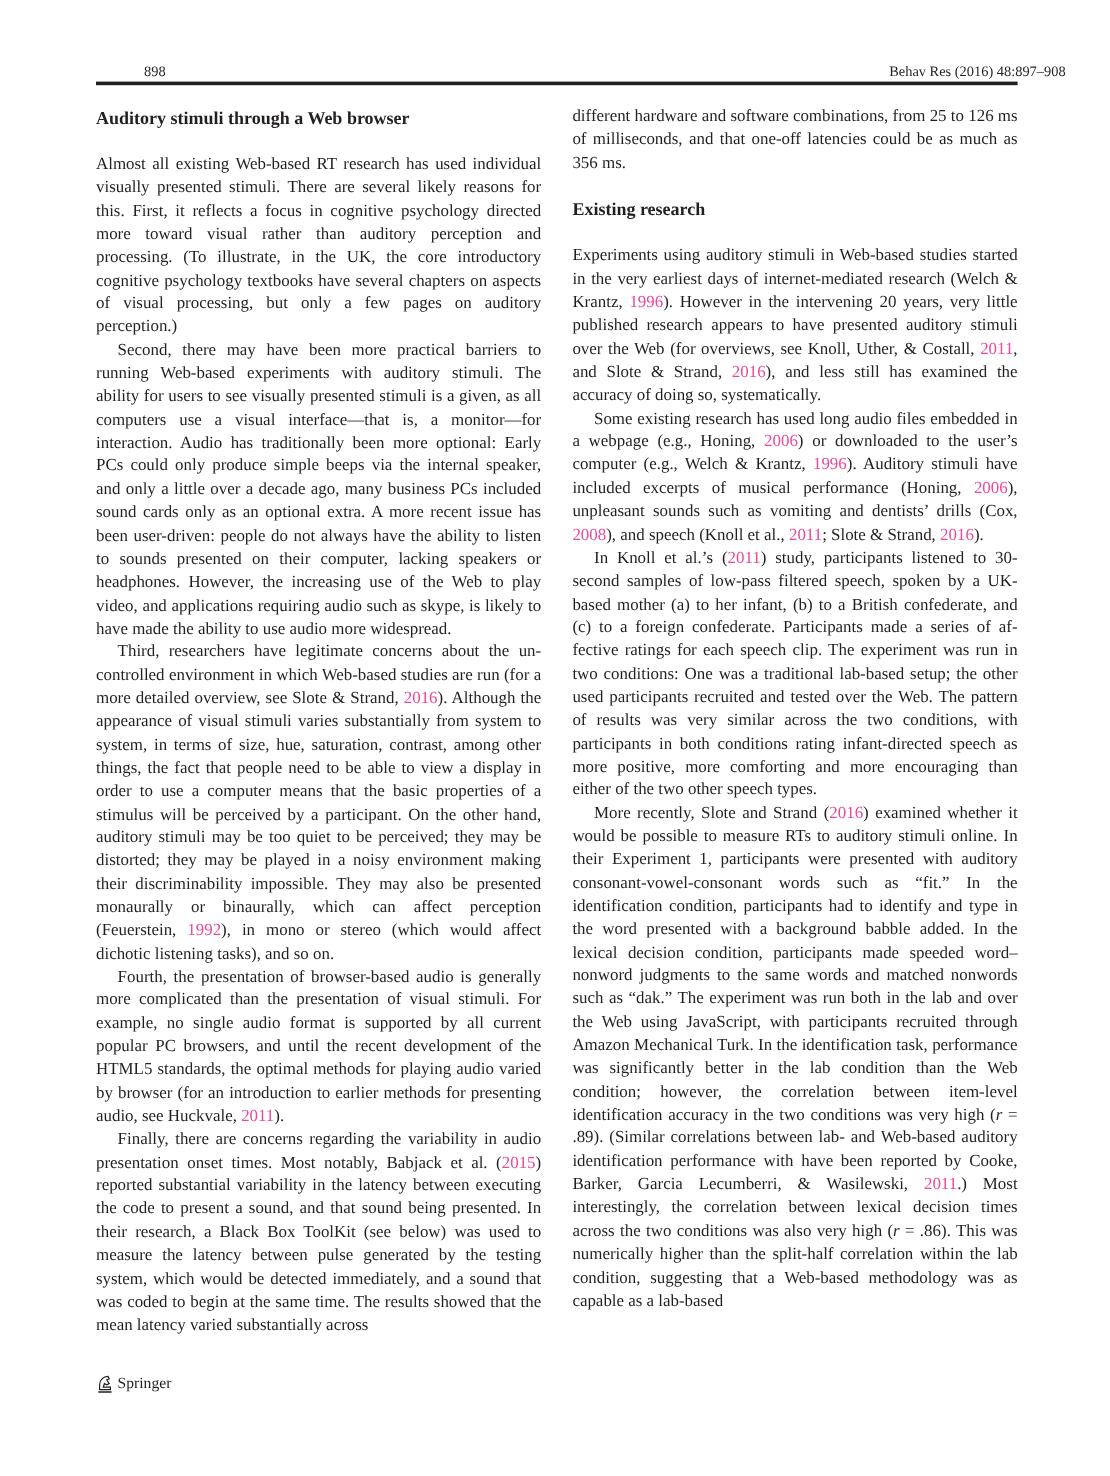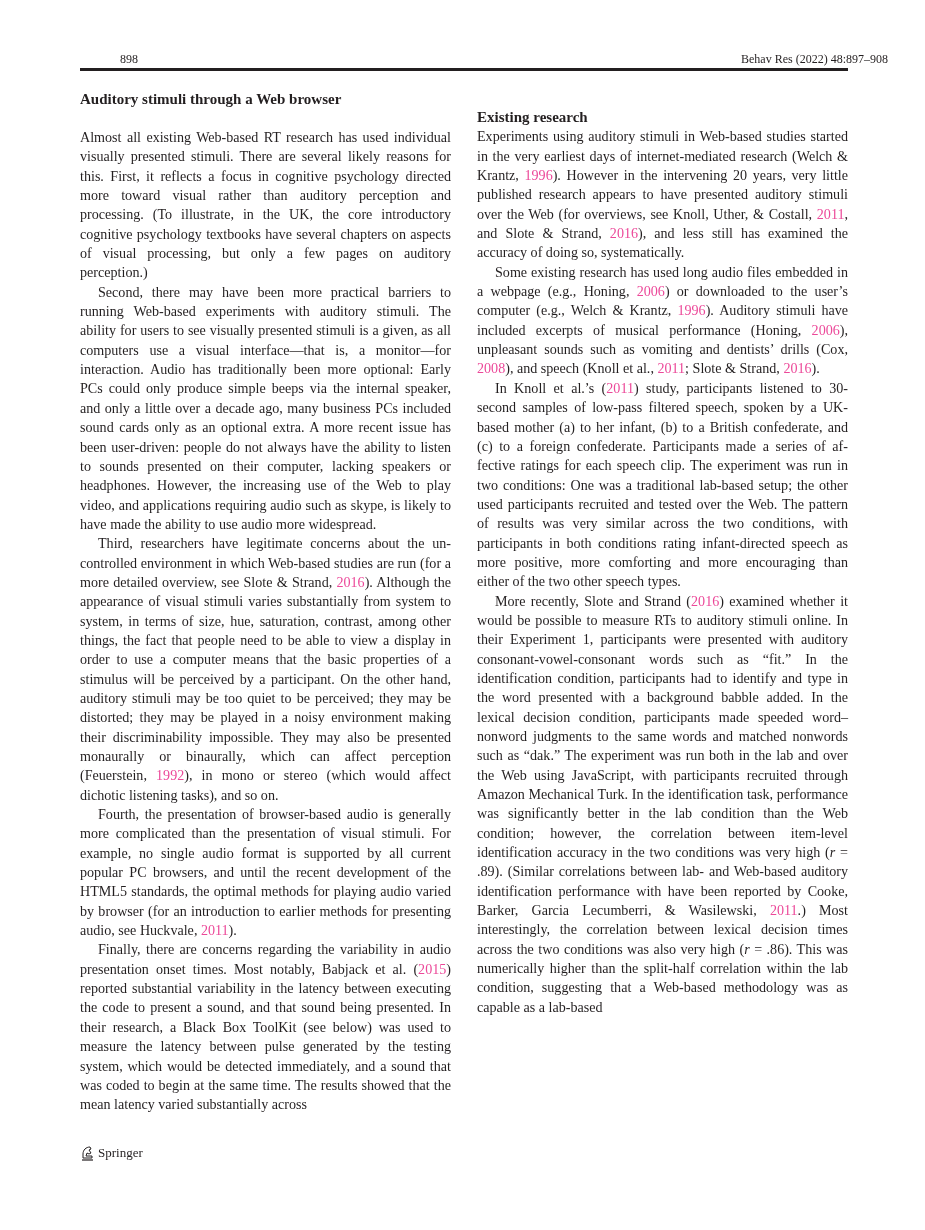--- a/index.html
+++ b/index.html
@@ -23,38 +23,39 @@
   .footer { position: absolute; left: 80px; top: 1144px; font-size: 13px; line-height: 18px;
             display: flex; align-items: center; gap: 3px; text-align: right; }
   .footer svg { display: block; }
   i { font-style: italic; }
 </style>
 </head>
 <body>
 
 <div class="running-head">
   <span class="page-num">898</span>
-  <span class="journal-ref">Behav Res (2022) 48:897–908</span>
+  <span class="journal-ref">Behav Res (2016) 48:897–908</span>
 </div>
 <div class="rule"></div>
 
 <div class="col col-left">
   <h2 class="h-first">Auditory stimuli through a Web browser</h2>
   <div>
       <p class="noindent">Almost all existing Web-based RT research has used individ­ual visually presented stimuli. There are several likely reasons for this. First, it reflects a focus in cognitive psychology di­rected more toward visual rather than auditory perception and processing. (To illustrate, in the UK, the core introductory cognitive psychology textbooks have several chapters on as­pects of visual processing, but only a few pages on auditory perception.)</p>
       <p>Second, there may have been more practical barriers to running Web-based experiments with auditory stimuli. The ability for users to see visually presented stimuli is a given, as all computers use a visual interface—that is, a monitor—for interaction. Audio has traditionally been more optional: Early PCs could only produce simple beeps via the internal speaker, and only a little over a decade ago, many business PCs includ­ed sound cards only as an optional extra. A more recent issue has been user-driven: people do not always have the ability to listen to sounds presented on their computer, lacking speakers or headphones. However, the increasing use of the Web to play video, and applications requiring audio such as skype, is likely to have made the ability to use audio more widespread.</p>
       <p>Third, researchers have legitimate concerns about the un­controlled environment in which Web-based studies are run (for a more detailed overview, see Slote &amp; Strand, <a class="cite">2016</a>). Although the appearance of visual stimuli varies substantially from system to system, in terms of size, hue, saturation, con­trast, among other things, the fact that people need to be able to view a display in order to use a computer means that the basic properties of a stimulus will be perceived by a partici­pant. On the other hand, auditory stimuli may be too quiet to be perceived; they may be distorted; they may be played in a noisy environment making their discriminability impossible. They may also be presented monaurally or binaurally, which can affect perception (Feuerstein, <a class="cite">1992</a>), in mono or stereo (which would affect dichotic listening tasks), and so on.</p>
       <p>Fourth, the presentation of browser-based audio is general­ly more complicated than the presentation of visual stimuli. For example, no single audio format is supported by all cur­rent popular PC browsers, and until the recent development of the HTML5 standards, the optimal methods for playing audio varied by browser (for an introduction to earlier methods for presenting audio, see Huckvale, <a class="cite">2011</a>).</p>
       <p>Finally, there are concerns regarding the variability in audio presentation onset times. Most notably, Babjack et al. (<a class="cite">2015</a>) reported substantial variability in the latency between execut­ing the code to present a sound, and that sound being present­ed. In their research, a Black Box ToolKit (see below) was used to measure the latency between pulse generated by the testing system, which would be detected immediately, and a sound that was coded to begin at the same time. The results showed that the mean latency varied substantially across</p>
     </div>
 </div>
 
 <div class="col col-right">
+  <p class="noindent">different hardware and software combinations, from 25 to 126 ms of milliseconds, and that one-off latencies could be as much as 356 ms.</p>
   <div class="gap"></div>
-  <h2 style="">Existing research</h2>
+  <h2 style="margin-bottom:19px;">Existing research</h2>
   <div>
       <p class="noindent">Experiments using auditory stimuli in Web-based studies started in the very earliest days of internet-mediated research (Welch &amp; Krantz, <a class="cite">1996</a>). However in the intervening 20 years, very little published research appears to have presented audi­tory stimuli over the Web (for overviews, see Knoll, Uther, &amp; Costall, <a class="cite">2011</a>, and Slote &amp; Strand, <a class="cite">2016</a>), and less still has examined the accuracy of doing so, systematically.</p>
       <p>Some existing research has used long audio files embedded in a webpage (e.g., Honing, <a class="cite">2006</a>) or downloaded to the user’s computer (e.g., Welch &amp; Krantz, <a class="cite">1996</a>). Auditory stimuli have included excerpts of musical performance (Honing, <a class="cite">2006</a>), unpleasant sounds such as vomiting and dentists’ drills (Cox, <a class="cite">2008</a>), and speech (Knoll et al., <a class="cite">2011</a>; Slote &amp; Strand, <a class="cite">2016</a>).</p>
       <p>In Knoll et al.’s (<a class="cite">2011</a>) study, participants listened to 30-second samples of low-pass filtered speech, spoken by a UK-based mother (a) to her infant, (b) to a British confederate, and (c) to a foreign confederate. Participants made a series of af­fective ratings for each speech clip. The experiment was run in two conditions: One was a traditional lab-based setup; the other used participants recruited and tested over the Web. The pattern of results was very similar across the two condi­tions, with participants in both conditions rating infant-directed speech as more positive, more comforting and more encouraging than either of the two other speech types.</p>
       <p>More recently, Slote and Strand (<a class="cite">2016</a>) examined whether it would be possible to measure RTs to auditory stimuli online. In their Experiment 1, participants were presented with audi­tory consonant-vowel-consonant words such as “fit.” In the identification condition, participants had to identify and type in the word presented with a background babble added. In the lexical decision condition, participants made speeded word–nonword judgments to the same words and matched non­words such as “dak.” The experiment was run both in the lab and over the Web using JavaScript, with participants re­cruited through Amazon Mechanical Turk. In the identifica­tion task, performance was significantly better in the lab con­dition than the Web condition; however, the correlation be­tween item-level identification accuracy in the two conditions was very high (<i>r</i> = .89). (Similar correlations between lab- and Web-based auditory identification performance with have been reported by Cooke, Barker, Garcia Lecumberri, &amp; Wasilewski, <a class="cite">2011</a>.) Most interestingly, the correlation be­tween lexical decision times across the two conditions was also very high (<i>r</i> = .86). This was numerically higher than the split-half correlation within the lab condition, suggesting that a Web-based methodology was as capable as a lab-based</p>
     </div>
 </div>
 
 <div class="footer">
   <span>

